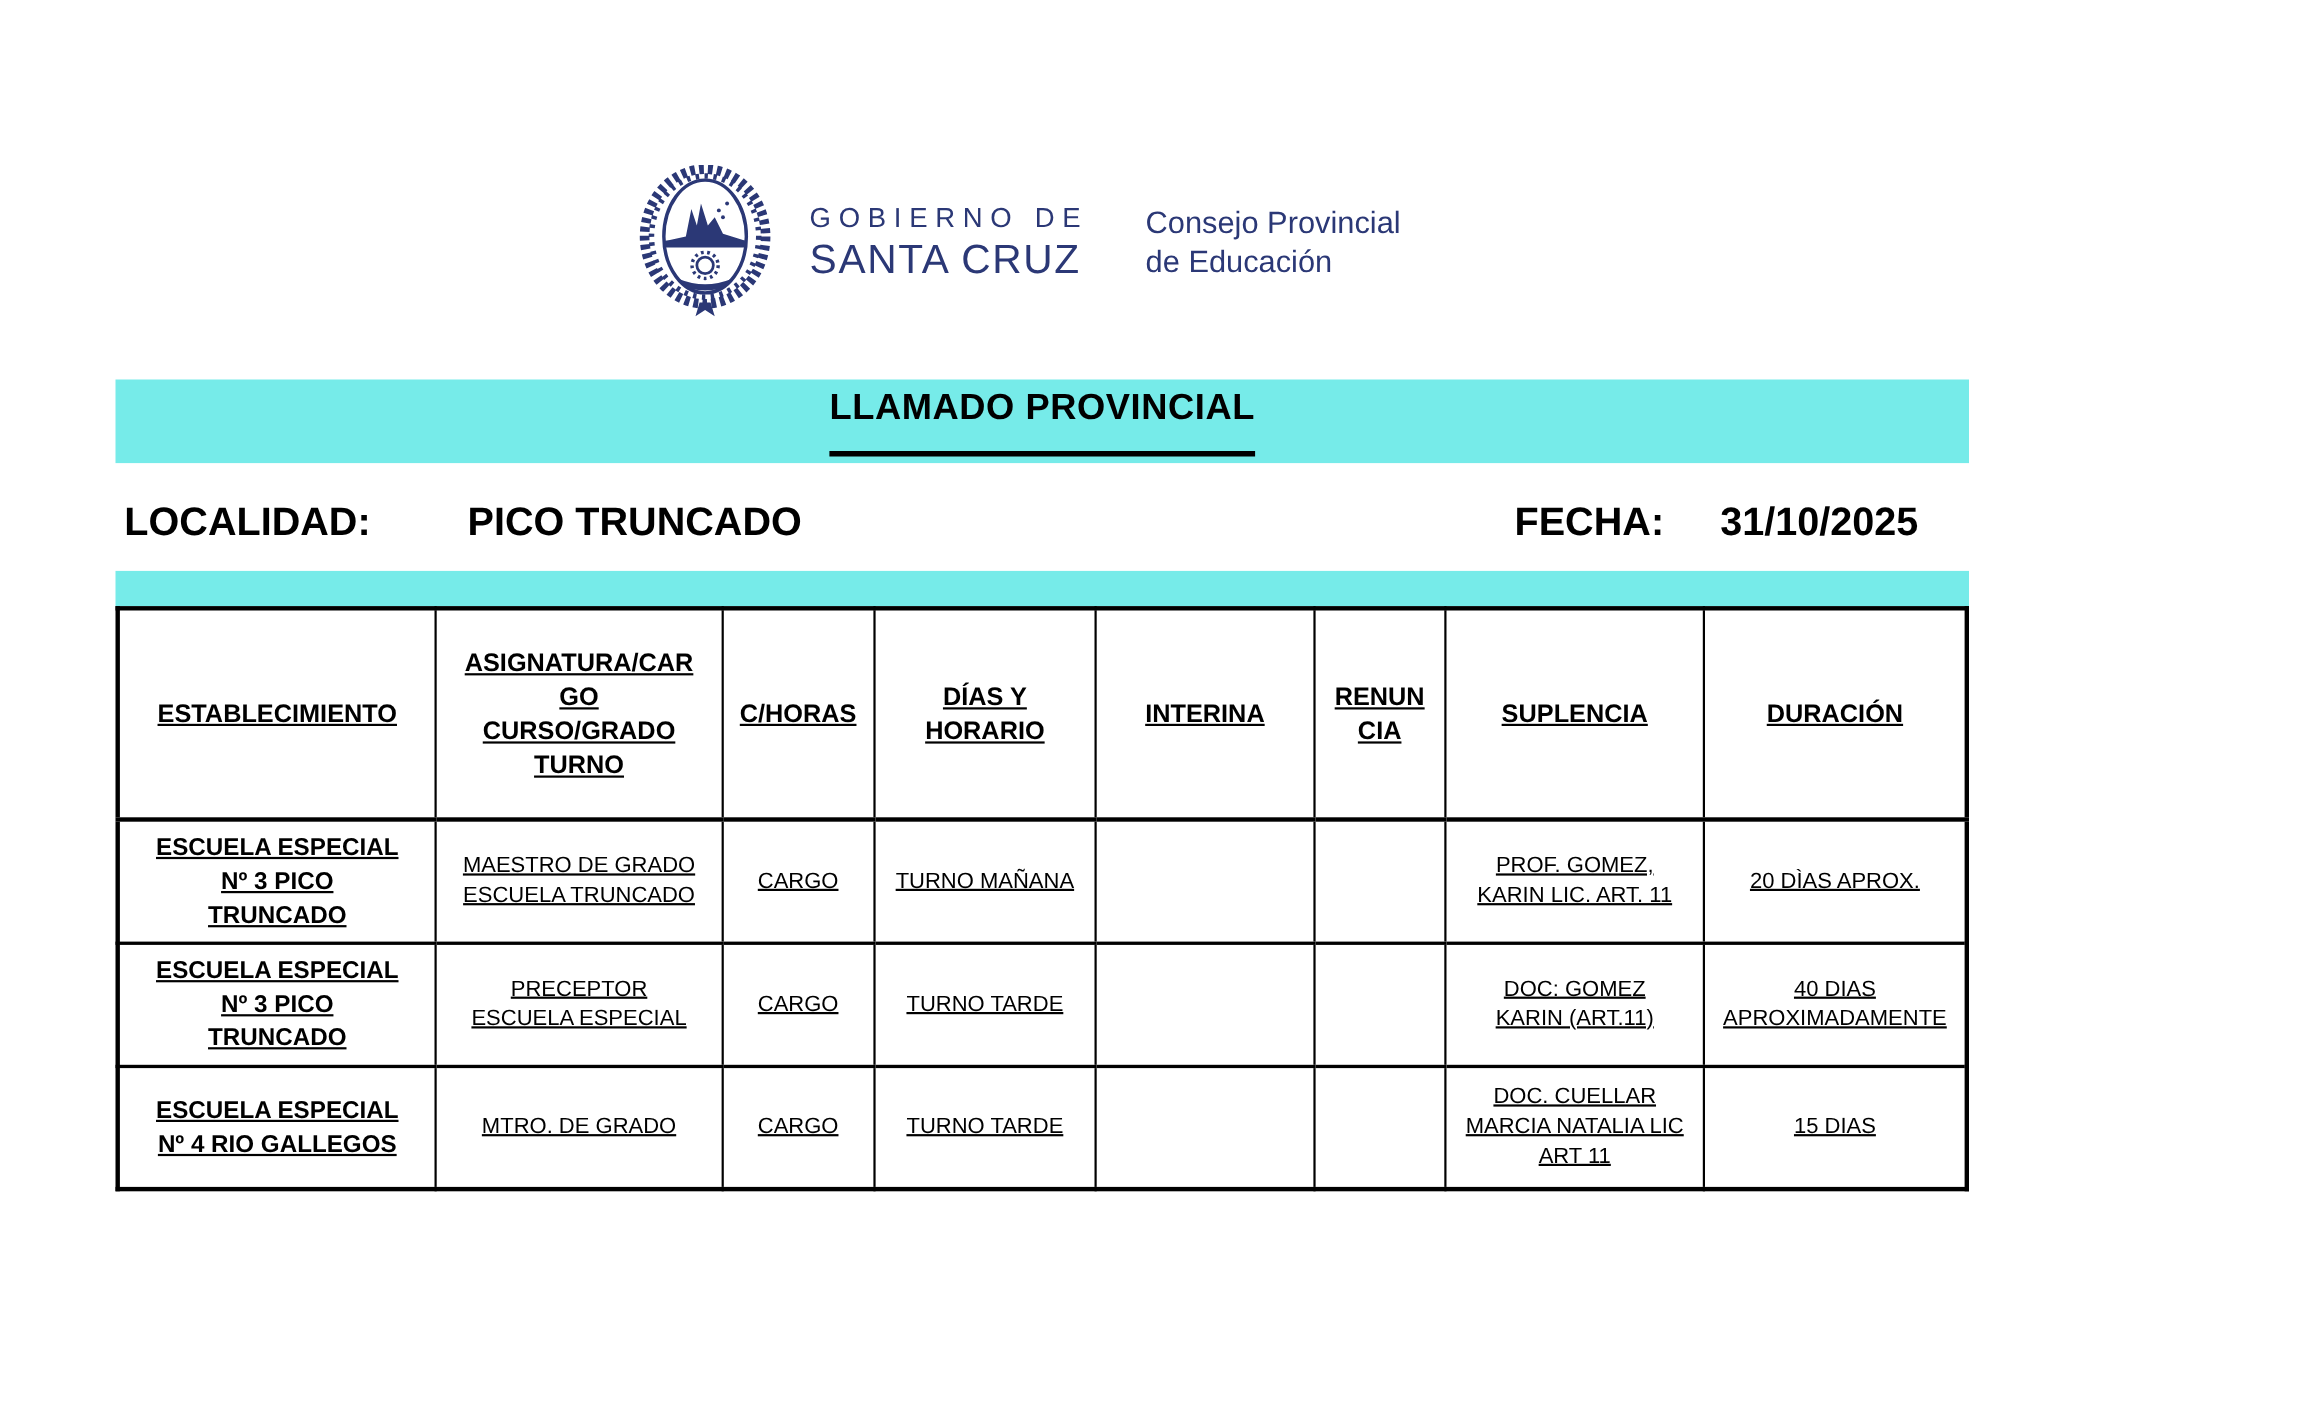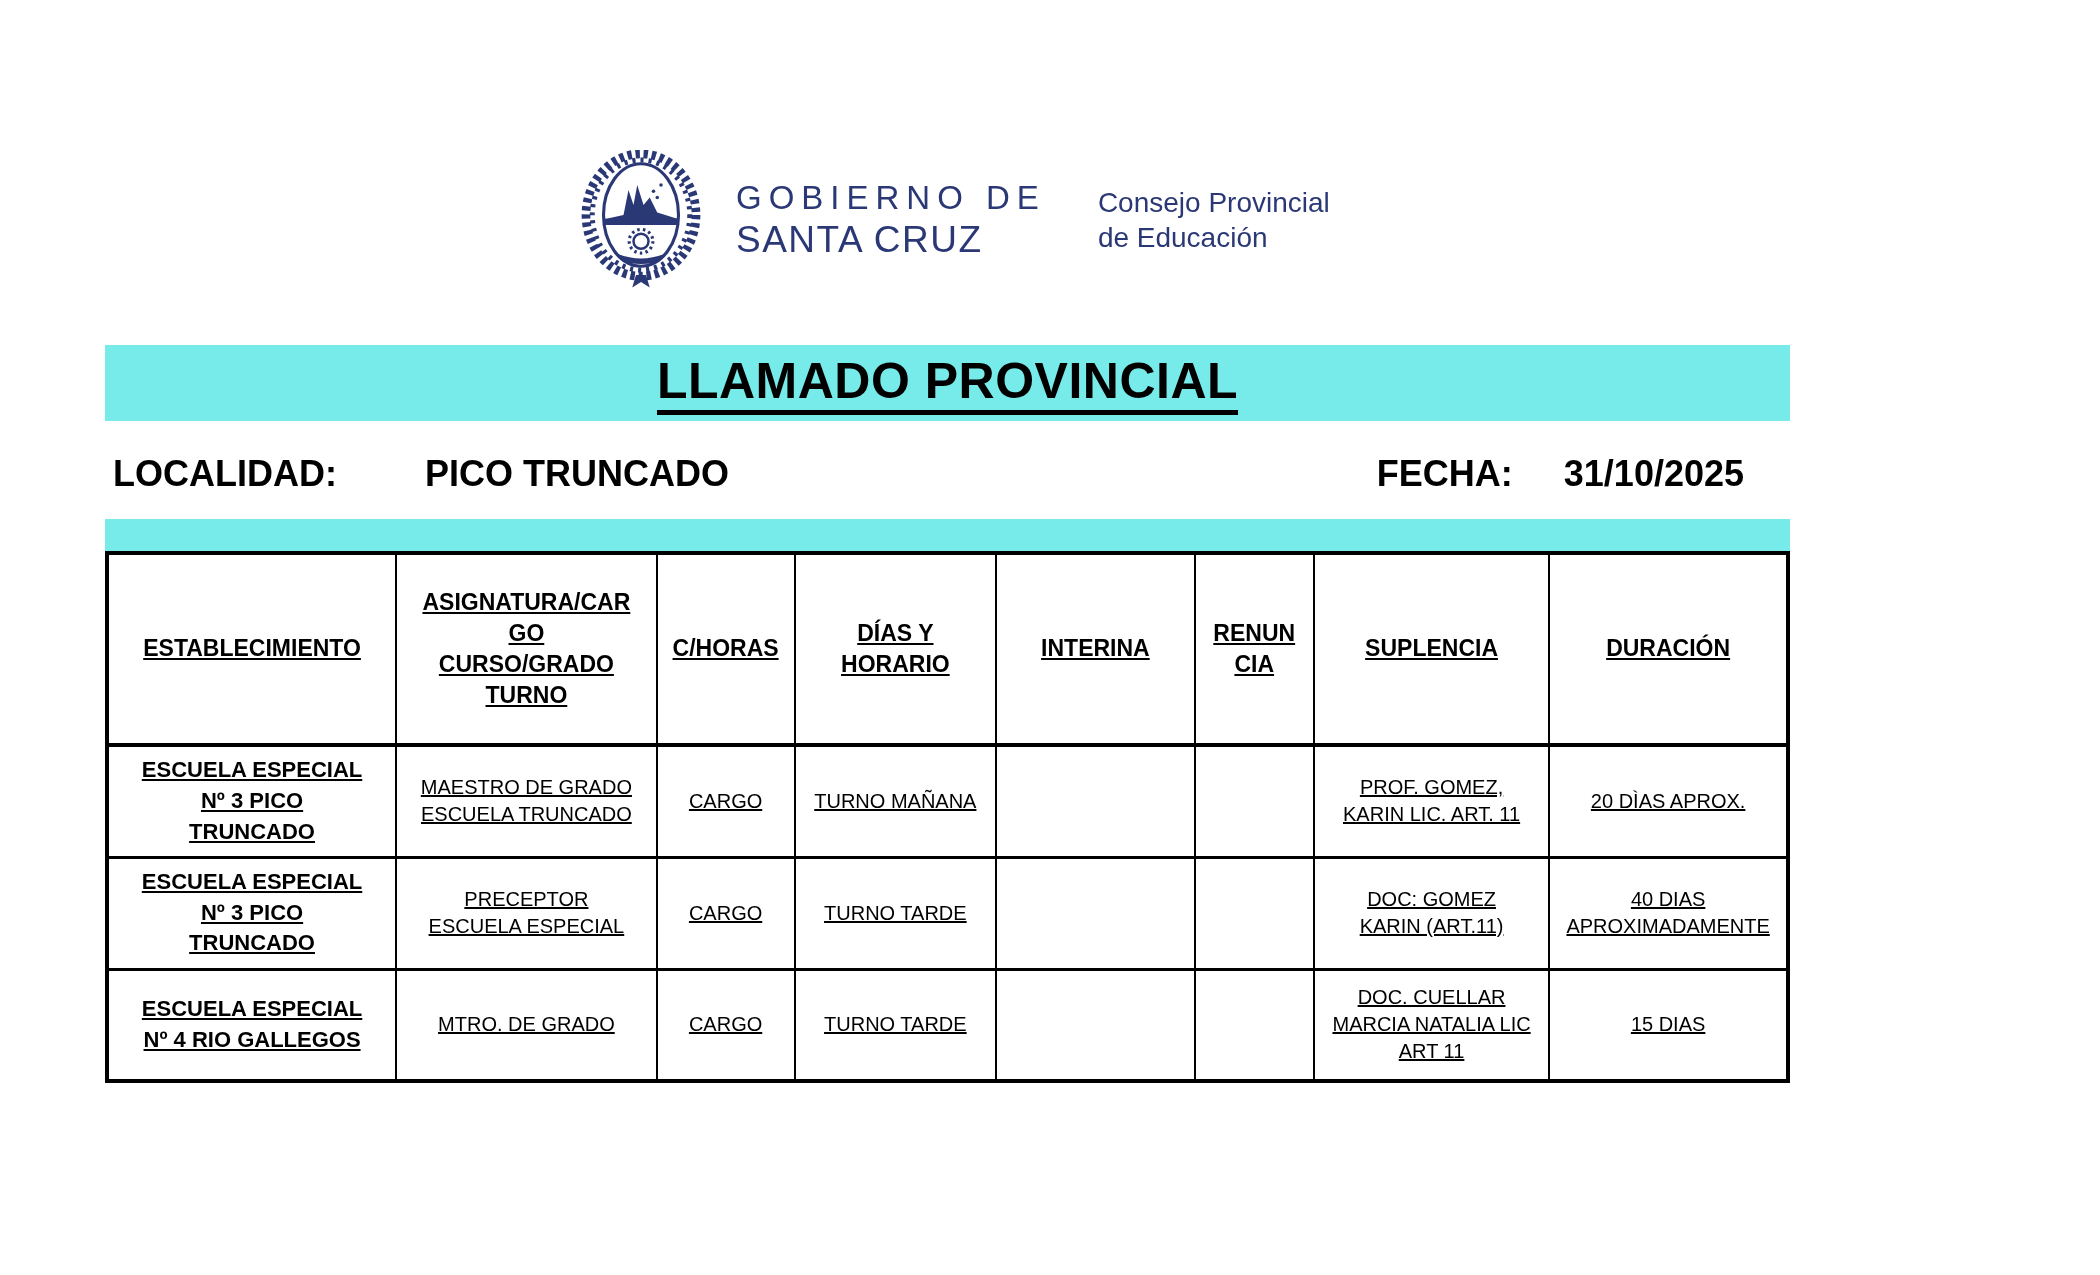--- a/index.html
+++ b/index.html
@@ -17,21 +17,21 @@
   .logo-row {
     position: absolute;
     left: 578px;
     top: 150px;
     display: flex;
     align-items: center;
   }
   .crest svg { width: 126px; height: 140px; display: block; }
   .gov-block { margin-left: 32px; }
   .gov-line1 {
-    font-size: 33px;
+    font-size: 25px;
     letter-spacing: 7px;
     color: var(--navy, #2B3876);
     font-weight: 400;
   }
   .gov-line2 {
     font-size: 37px;
     font-weight: 400;
     letter-spacing: 1.5px;
     color: var(--navy, #2B3876);
     margin-top: 2px;
@@ -52,24 +52,24 @@
     width: 1685px;
   }
   .banner {
     height: 76px;
     background: var(--cyan, #76EBE9);
     display: flex;
     align-items: center;
     justify-content: center;
   }
   .title {
-    font-size: 50px;
+    font-size: 33px;
     font-weight: 700;
     border-bottom: 5px solid #000;
-    padding-bottom: 0;
+    padding-bottom: 21px;
     letter-spacing: 0.5px;
   }
   .meta-row {
     margin-top: 32px;
     display: flex;
     align-items: flex-start;
     font-size: 36px;
     font-weight: 700;
     padding-left: 8px;
     padding-right: 46px;

